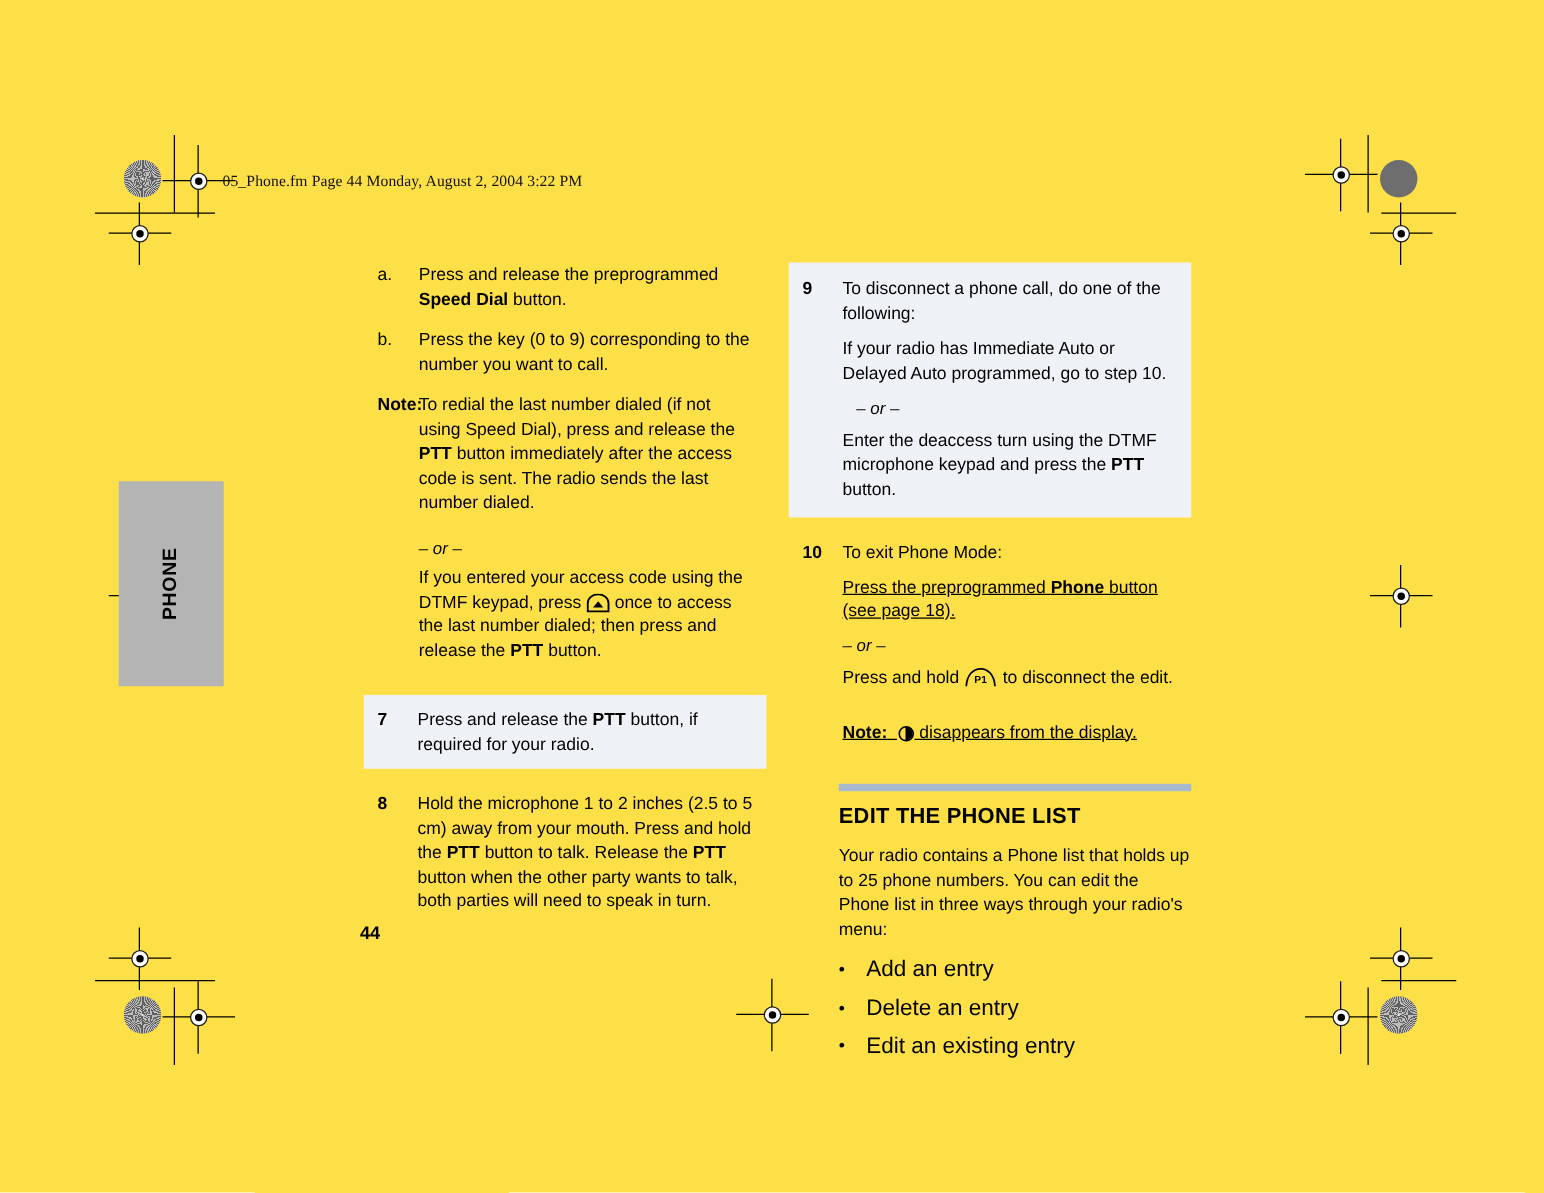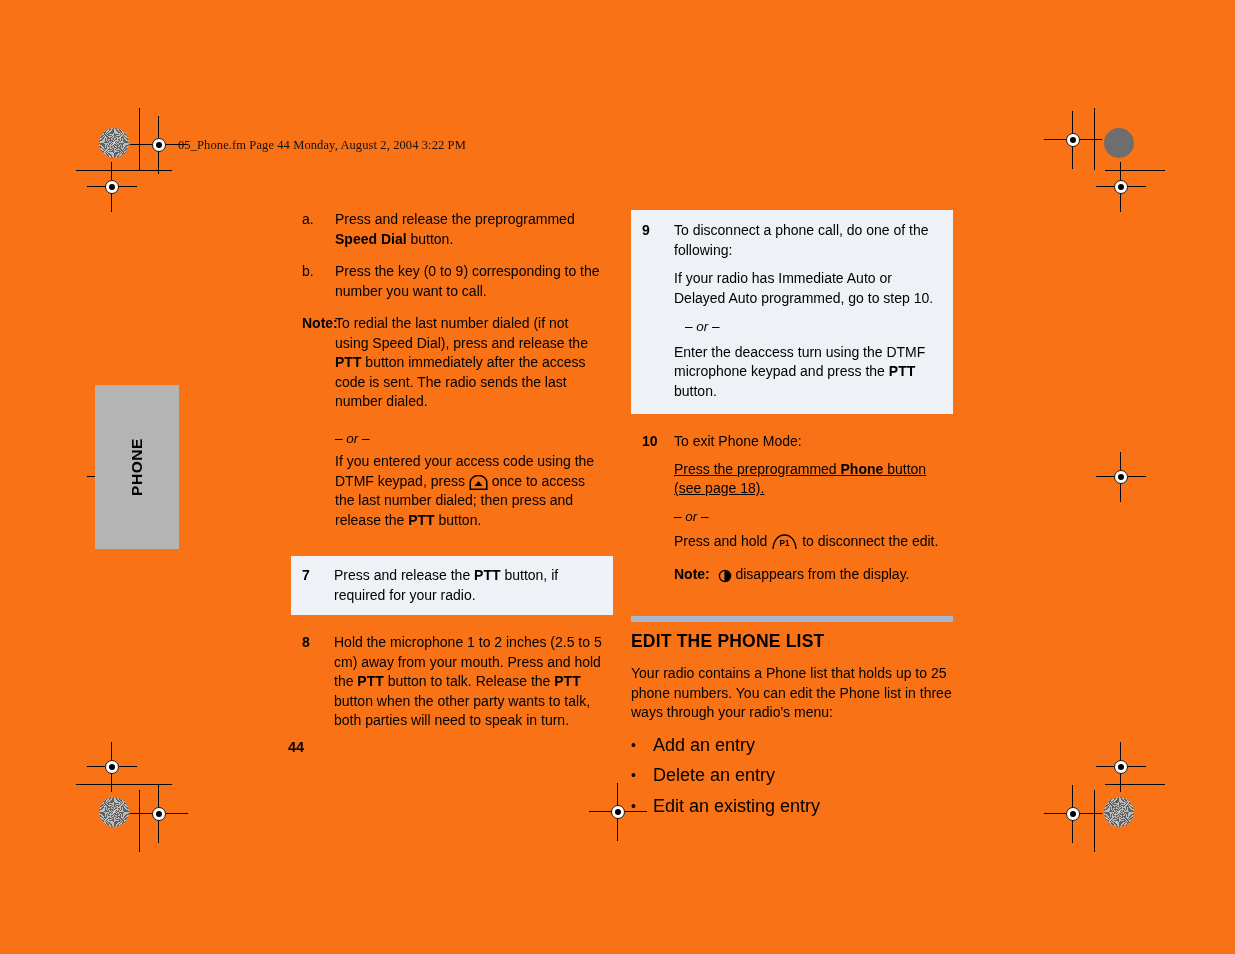--- a/index.html
+++ b/index.html
@@ -9,21 +9,21 @@
   }
   body {
     font-family: "Liberation Sans", sans-serif;
     color: #000000;
   }
   #page {
     position: relative;
     width: 1235px;
     height: 954px;
     overflow: hidden;
-    background: #f97316;
+    background: #fde047;
   }
 
   
   .reg {
     position: absolute;
     width: 22px;
     height: 22px;
   }
   .reg .ring {
     position: absolute;
@@ -398,30 +398,30 @@
       <div class="step">
         <div class="num wide">10</div>
         <div class="body">
           <div class="para">To exit Phone Mode:</div>
           <div class="para" style="margin-top:8px;text-decoration:underline;"><span>Press the preprogrammed </span><b>Phone</b><span> button (see page 18).</span></div>
           <div class="para or" style="margin-top:8px;">– or –</div>
           <div class="para" style="margin-top:6px;"><span>Press and hold </span><span class="glyph"><svg width="27" height="17" viewBox="0 0 27 17">
                   <path d="M2.0,16.0 C2.6,7.0 7.4,2.0 13.5,2.0 C19.6,2.0 24.4,7.0 25.0,16.0" fill="none" stroke="#000" stroke-width="1.4"></path>
                   <text x="13.5" y="13.2" font-family="Liberation Sans, sans-serif" font-size="8.2" font-weight="bold" text-anchor="middle" fill="#000">P1</text>
                 </svg></span><span> to disconnect the edit.</span></div>
-          <div class="para" style="margin-top:13px;"><b>Note:</b><span>&nbsp; </span><span class="glyph"><svg width="14" height="14" viewBox="0 0 14 14">
+          <div class="para" style="margin-top:24px;text-decoration:underline;"><b>Note:</b><span>&nbsp; </span><span class="glyph"><svg width="14" height="14" viewBox="0 0 14 14">
                   <circle cx="7" cy="7" r="5.6" fill="none" stroke="#000" stroke-width="1.3"></circle>
                   <path d="M7,1.8 A5.2,5.2 0 0 1 7,12.2 Z" fill="#000"></path>
                   <rect x="6.4" y="1.6" width="1.2" height="10.8" fill="#000"></rect>
                 </svg></span><span> disappears from the display.</span></div>
         </div>
       </div>
     </div>
 
-    <div class="block" style="margin-top:6px; padding-left:0; padding-right:0; padding-top:16px;">
+    <div class="block" style="margin-top:6px; padding-left:0; padding-right:0; padding-top:16px;margin-left:40px;">
       <div class="sec-rule"></div>
       <div class="sec-title">EDIT THE PHONE LIST</div>
       <div class="para">Your radio contains a Phone list that holds up to 25 phone numbers. You can edit the Phone list in three ways through your radio's menu:</div>
 
       <div class="bullet-list">
         <div class="bullet">
           <div class="dotmark">•</div>
           <div class="btext">Add an entry</div>
         </div>
         <div class="bullet">

